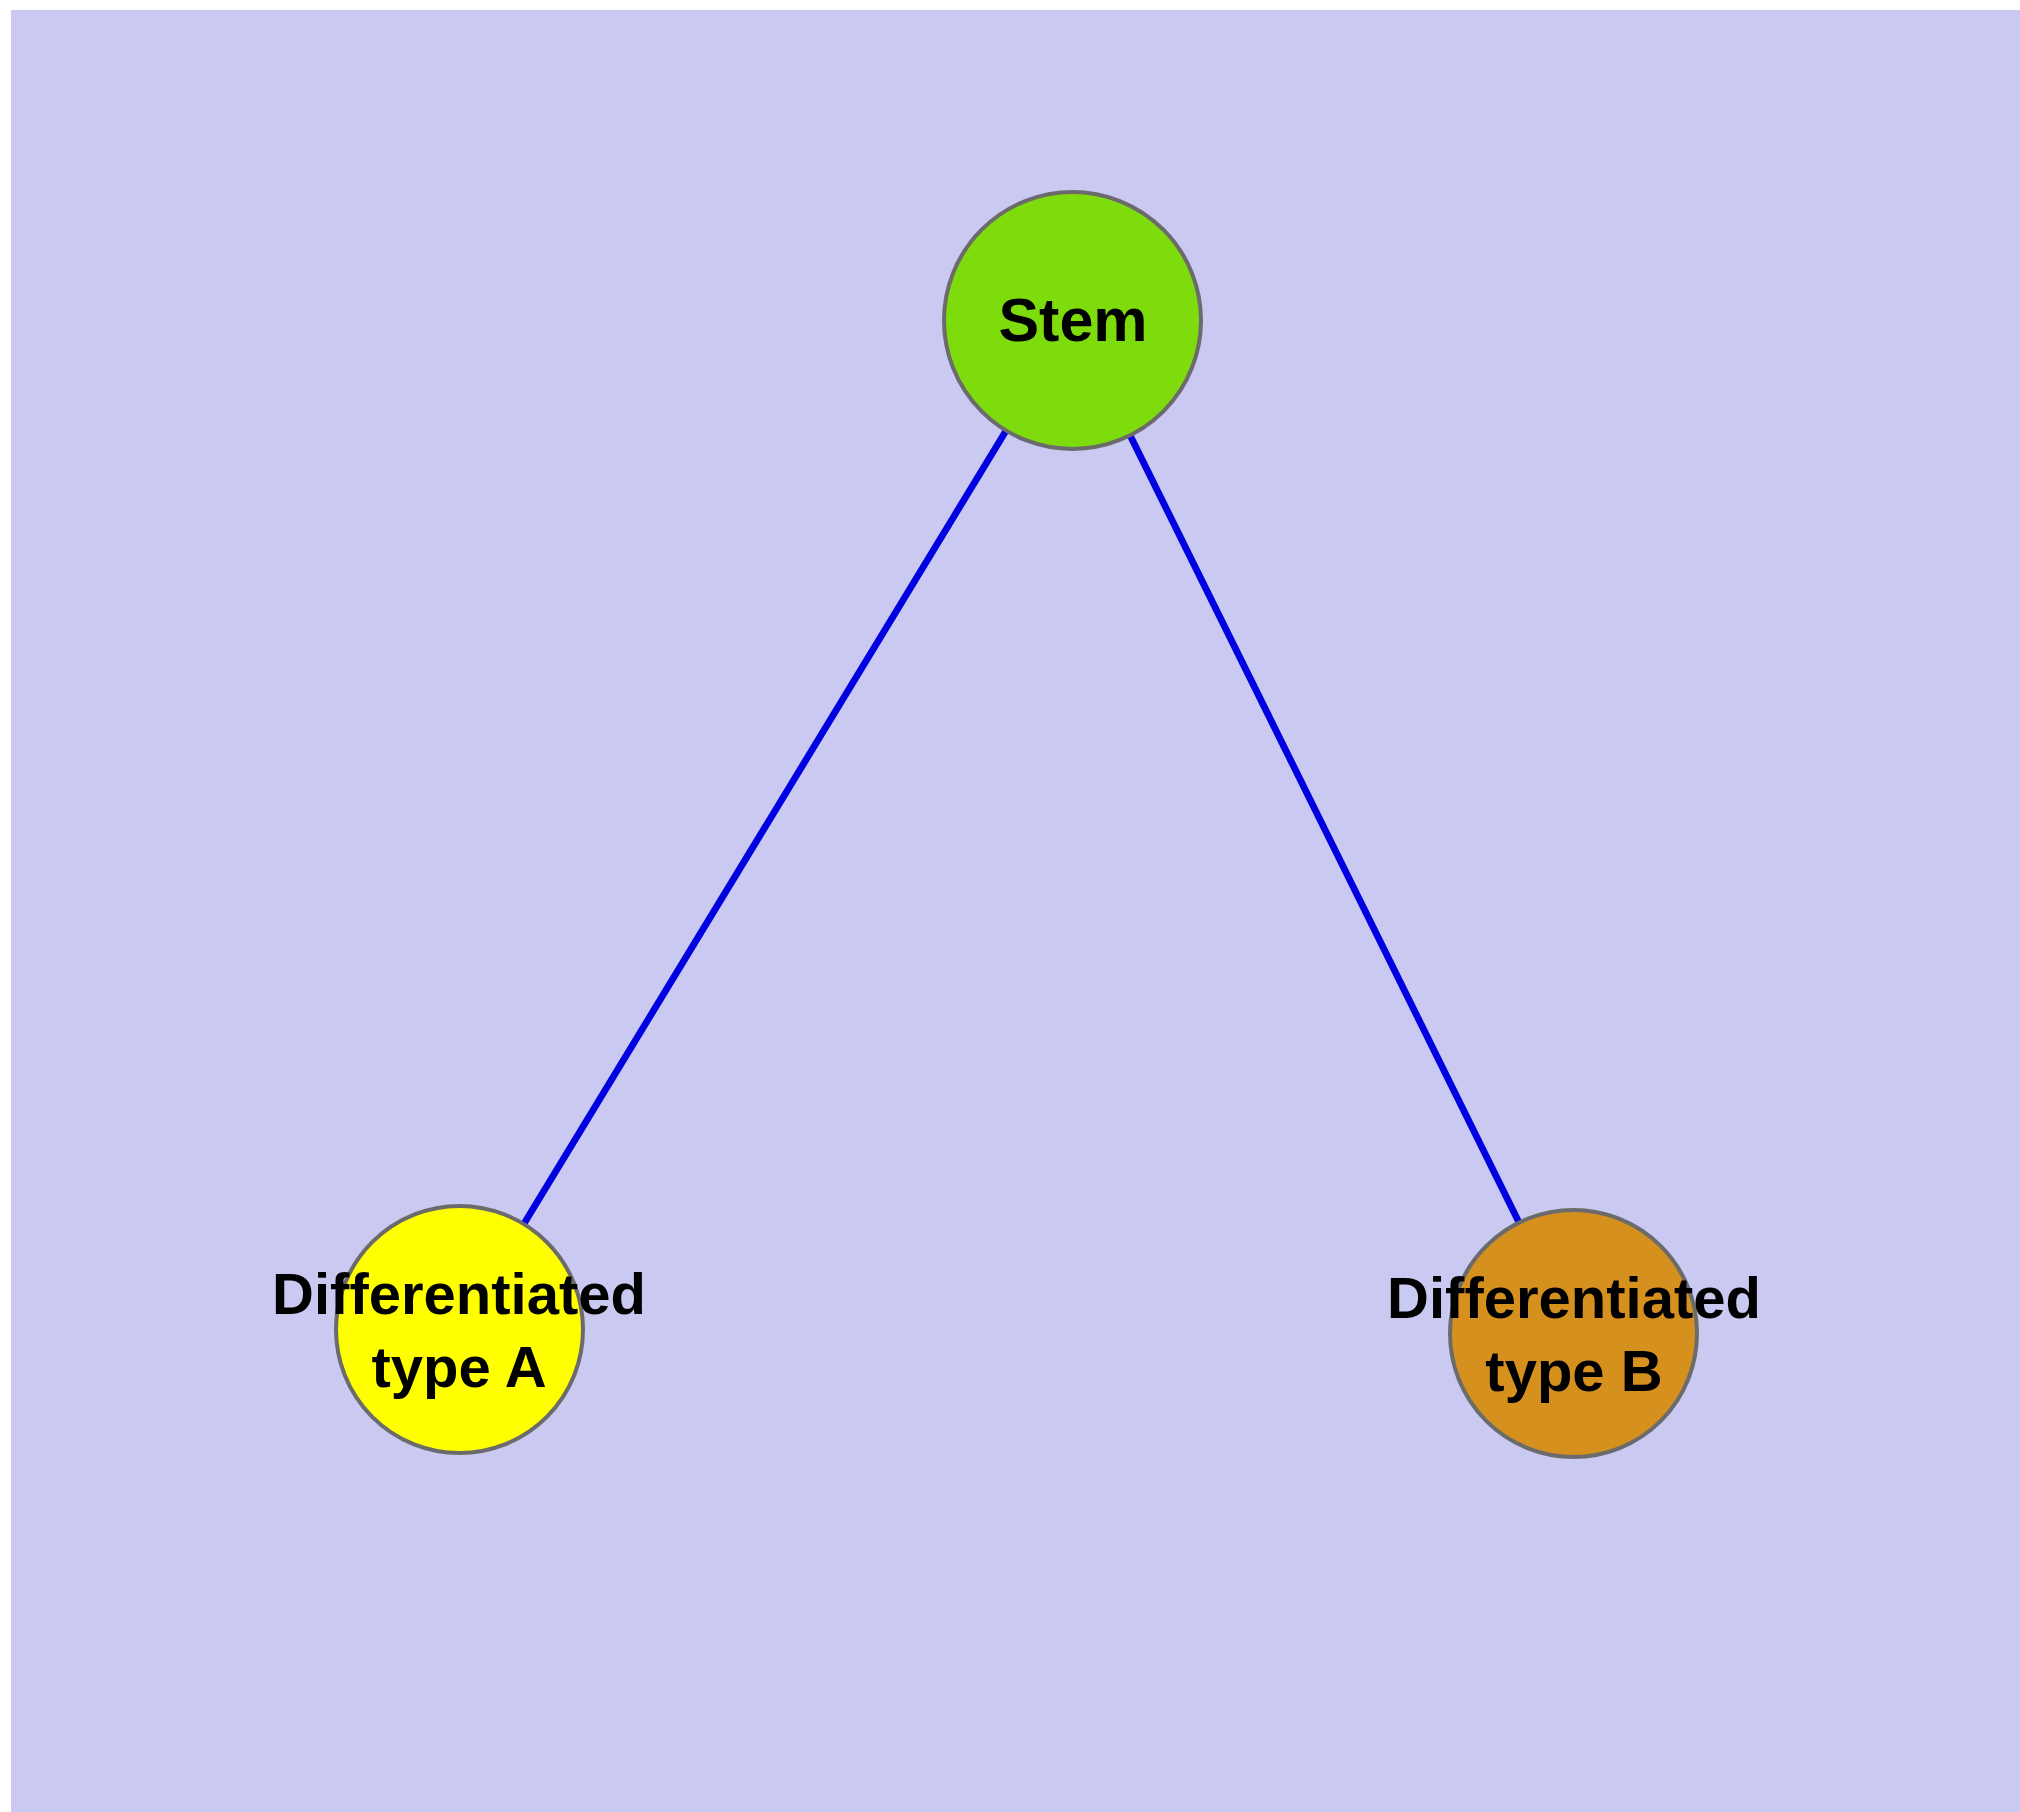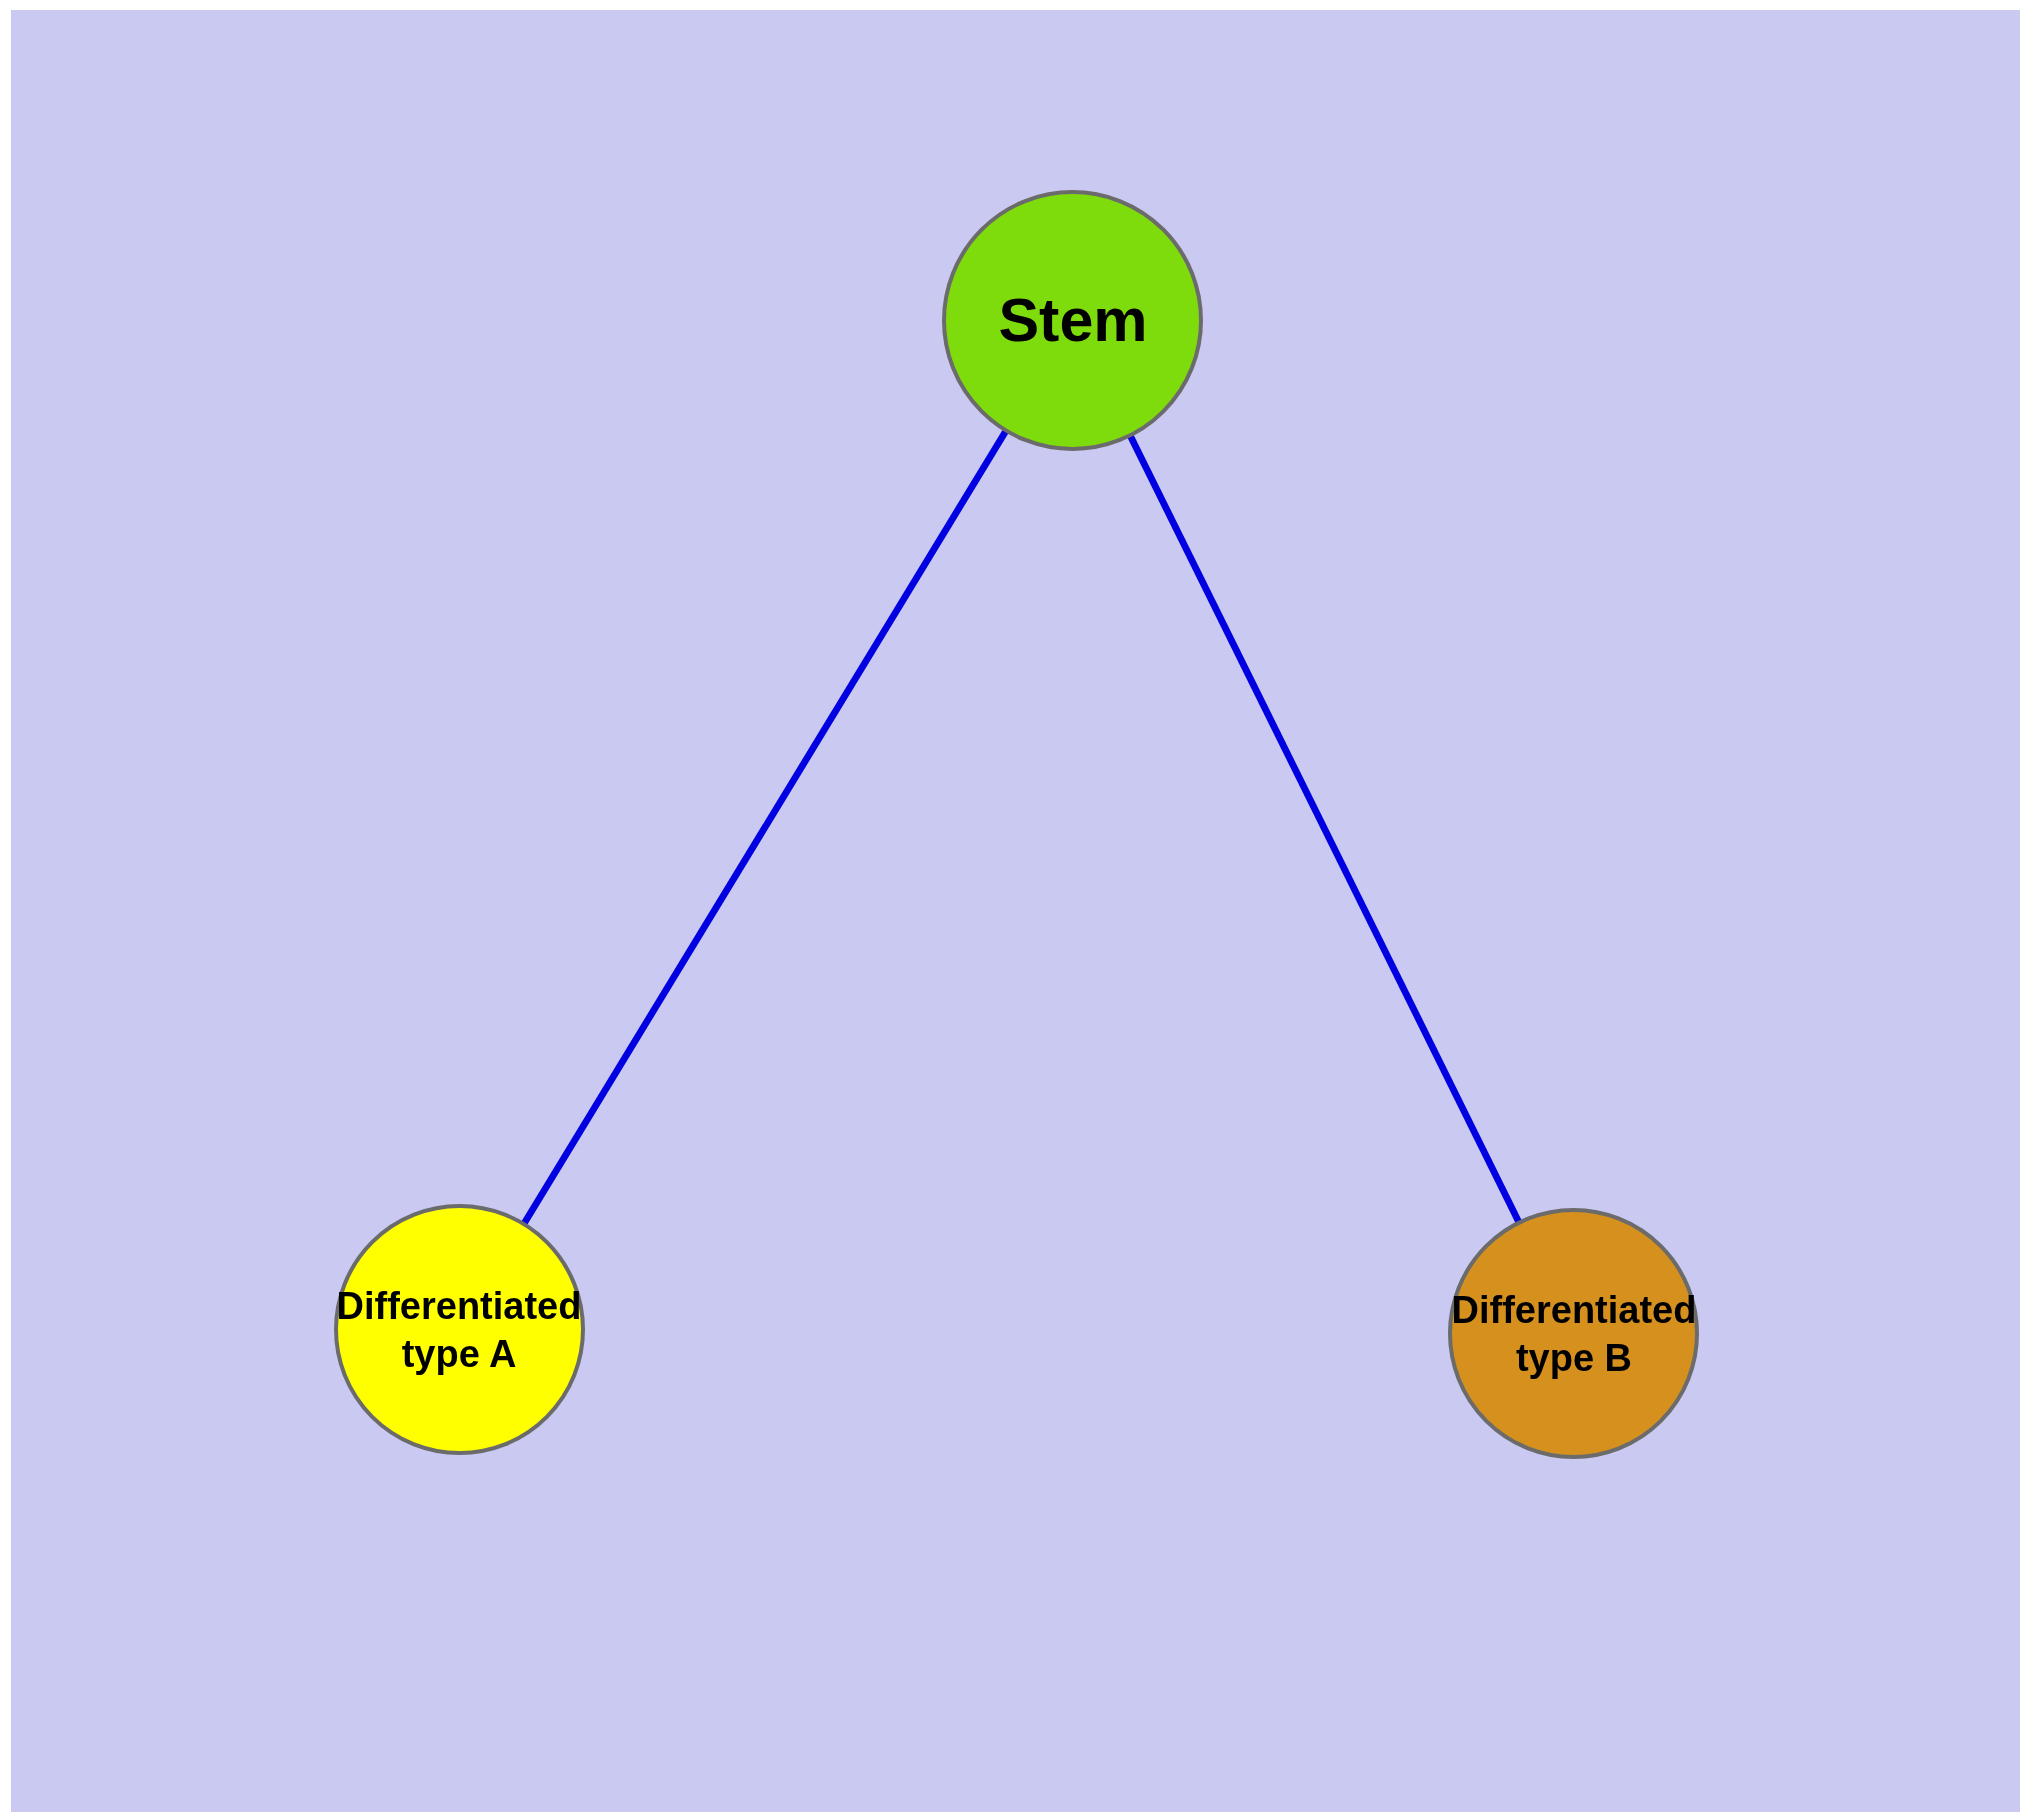--- a/index.html
+++ b/index.html
@@ -58,21 +58,21 @@
     top: 1198px;
     width: 251px;
     height: 251px;
   }
   .node-label {
     position: absolute;
     transform: translate(-50%, -50%);
     width: 763px;
     text-align: center;
     font-weight: 700;
-    font-size: 38px;
+    font-size: 58px;
     line-height: 1.25;
     color: #000000;
     white-space: pre-line;
     pointer-events: none;
   }
   .label-stem {
     left: 1062px;
     top: 310px;
     font-size: 61px;
   }

